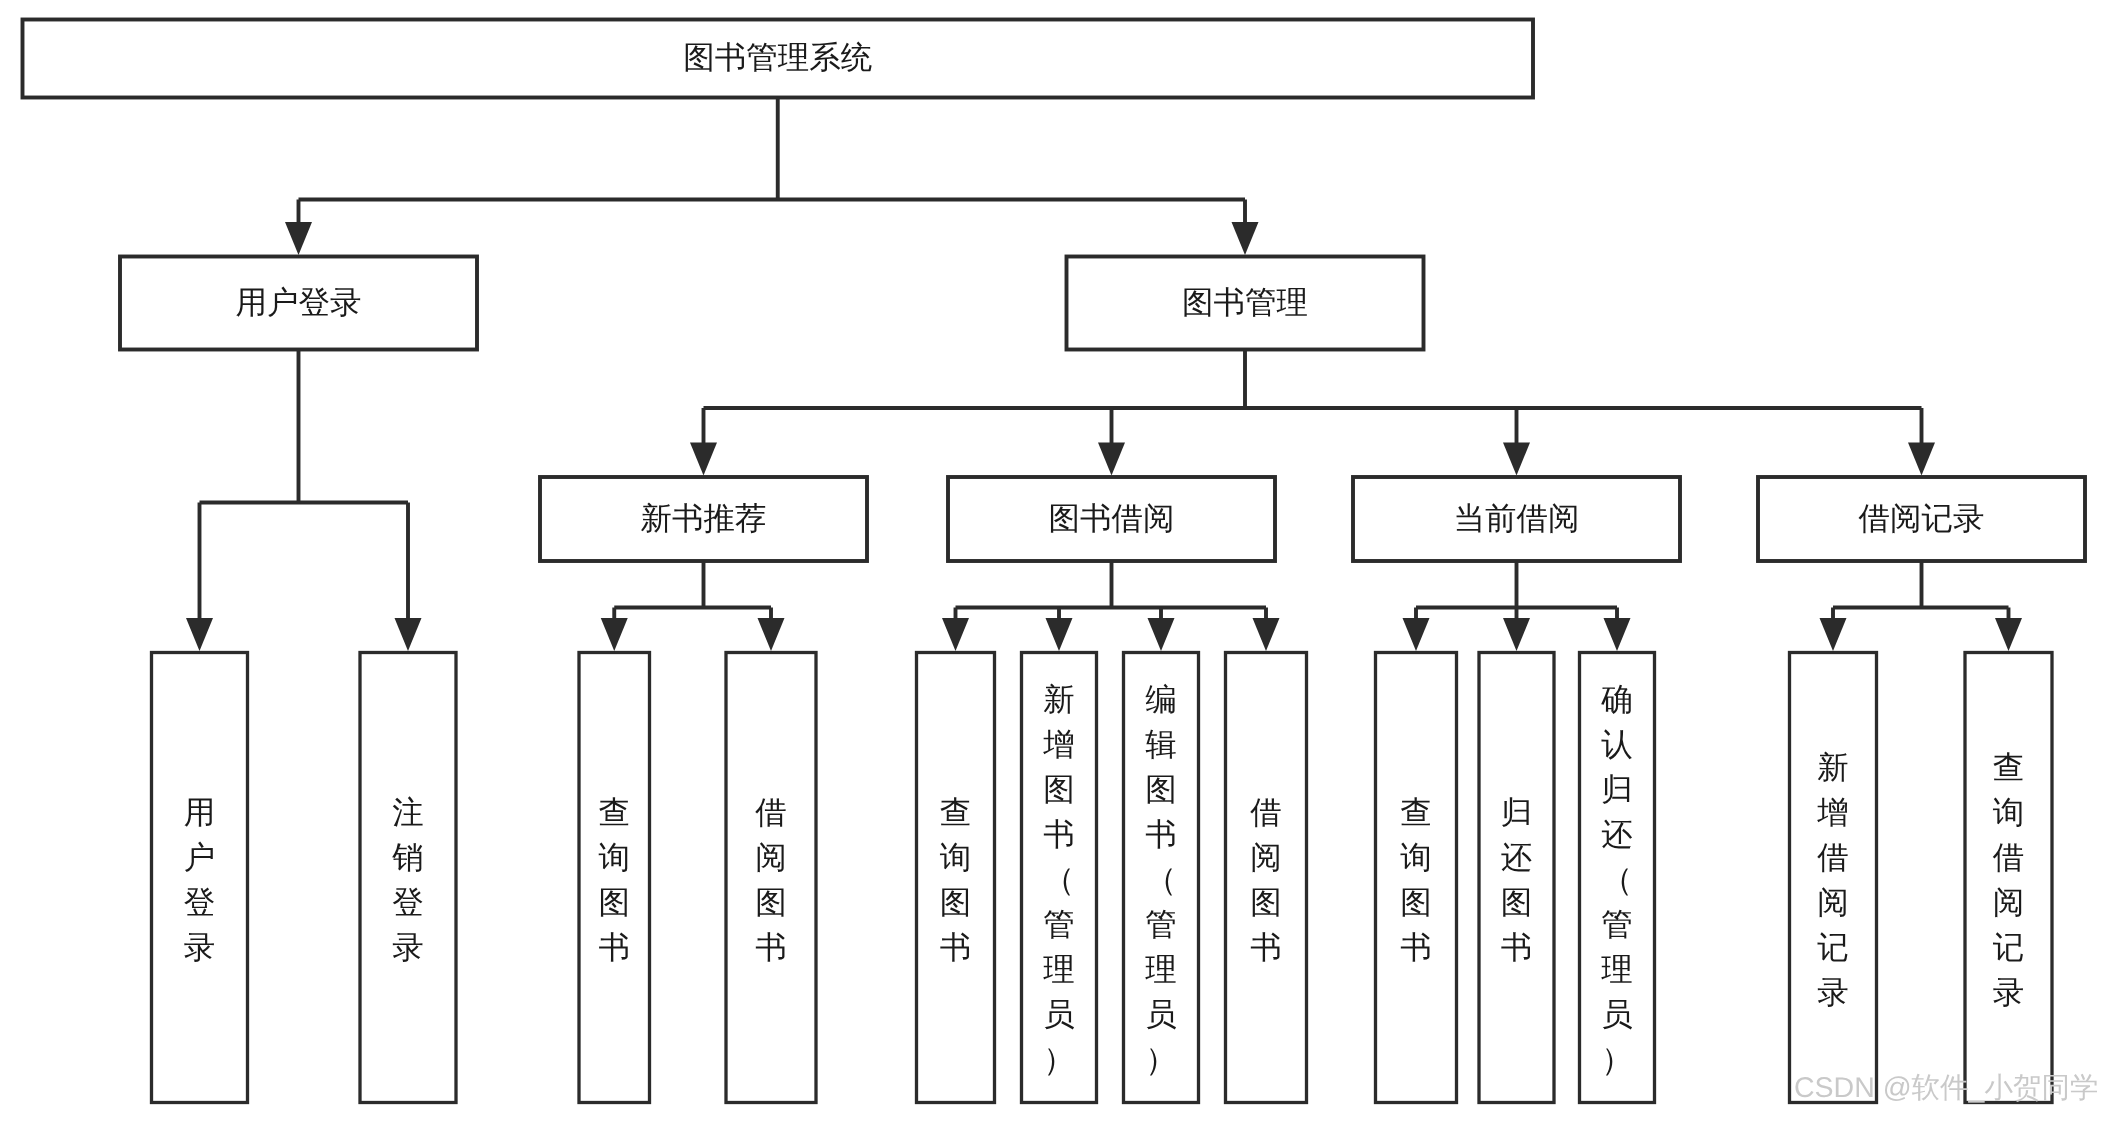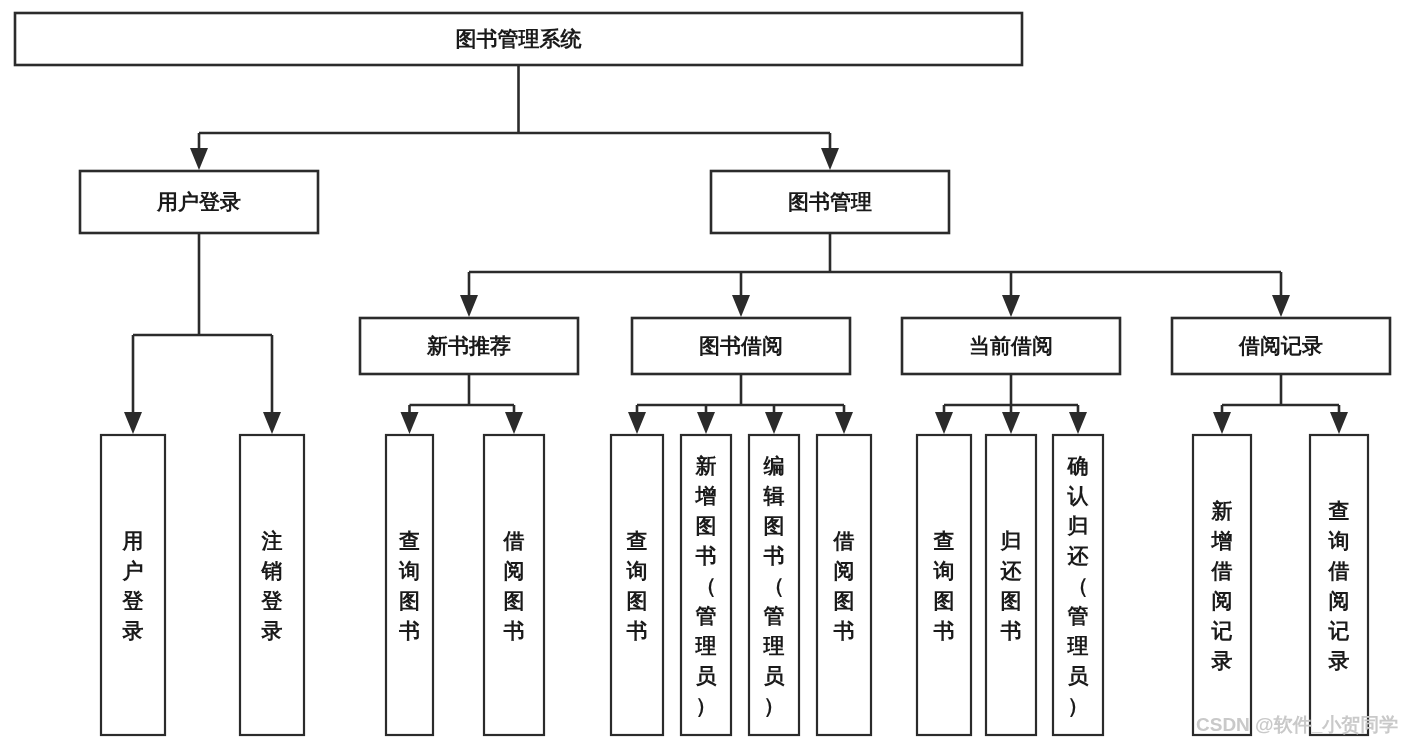--- a/index.html
+++ b/index.html
@@ -13,21 +13,20 @@
     font-family: "Liberation Sans", "DejaVu Sans", sans-serif;
     overflow: hidden;
     position: relative;
   }
   #diagram-root {
     position: absolute;
     left: 0;
     top: 0;
     width: 1405px;
     height: 747px;
-    font-weight: bold;
   }
   svg.diagram {
     display: block;
     width: 1405px;
     height: 747px;
   }
   .node-rect {
     fill: #ffffff;
     stroke: #2b2b2b;
     stroke-width: 2.6;

